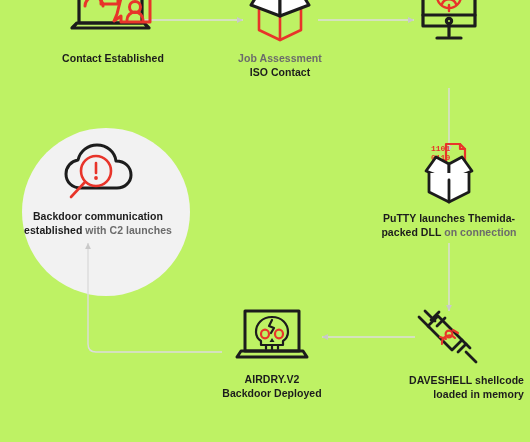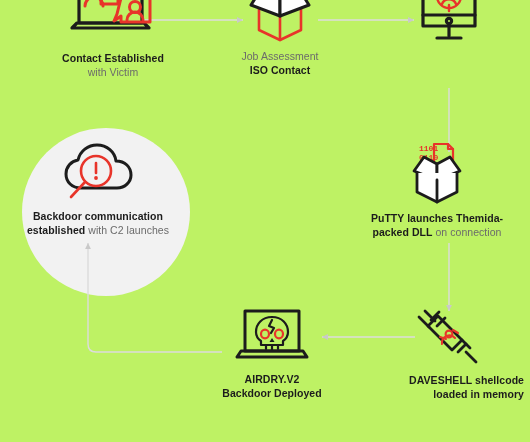--- a/index.html
+++ b/index.html
@@ -37,22 +37,23 @@
     line-height: 13.5px;
     color: #6b6b6b;
     letter-spacing: 0.05px;
     white-space: nowrap;
   }
   .caption .b {
     font-weight: 700;
     color: #1c1c1c;
   }
   .caption .r {
-    font-weight: 400;
+    font-weight: 700;
     color: #6b6b6b;
+    margin-top: 8px;
   }
   .cap-line { display: block; }
   .connectors {
     position: absolute;
     left: 0;
     top: 0;
     width: 530px;
     height: 442px;
     pointer-events: none;
   }
@@ -91,21 +92,20 @@
         <path d="M43,6 L43,28 L60,28 L60,6 z"></path>
         <circle cx="36" cy="14" r="6"></circle>
         <path d="M27,30 a9,9 0 0,1 18,0"></path>
         <path d="M63,22 L92,22 L92,46 L63,46 L63,40 L56,45 L59,38 z"></path>
         <circle cx="77" cy="31" r="5.5"></circle>
         <path d="M69,44 a8,8 0 0,1 16,0"></path>
       </g>
     </svg>
     <div class="caption">
       <span class="cap-line b">Contact Established</span>
-      <span class="cap-line r">with Victim</span>
     </div>
   </div>
 
   <div class="node" style="left:205px; top:-28px; width:150px;">
     <svg class="icon" width="78" height="72" viewBox="0 0 78 72">
       <g fill="none" stroke="#e8342a" stroke-width="2.6" stroke-linecap="round" stroke-linejoin="round">
         <path d="M18,34 L18,58 L39,68 L60,58 L60,34"></path>
         <path d="M39,44 L39,68"></path>
       </g>
       <g fill="#ffffff" stroke="#1c1c1c" stroke-width="3" stroke-linecap="round" stroke-linejoin="round">
@@ -133,21 +133,21 @@
         <circle cx="38" cy="21" r="4.6"></circle>
         <path d="M31,34 a7.5,7.5 0 0,1 14,0"></path>
         <path d="M38,11 L38,17"></path>
         <path d="M38,35 L38,41"></path>
         <path d="M23,26 L29,26"></path>
         <path d="M47,26 L53,26"></path>
       </g>
     </svg>
   </div>
 
-  <div class="node" style="left:362px; top:140px; width:150px;">
+  <div class="node" style="left:374px; top:140px; width:150px;">
     <svg class="icon" width="78" height="66" viewBox="0 0 78 66">
       <g fill="none" stroke="#e8342a" stroke-width="2.2" stroke-linecap="round" stroke-linejoin="round">
         <path d="M36,4 L50,4 L55,9 L55,27 L36,27 z"></path>
         <path d="M50,4 L50,9 L55,9"></path>
       </g>
       <g fill="#e8342a" font-family="'Liberation Mono', monospace" font-size="8" font-weight="700">
         <text x="21" y="11">1101</text>
         <text x="21" y="20">0110</text>
         <text x="21" y="29">1011</text>
       </g>

